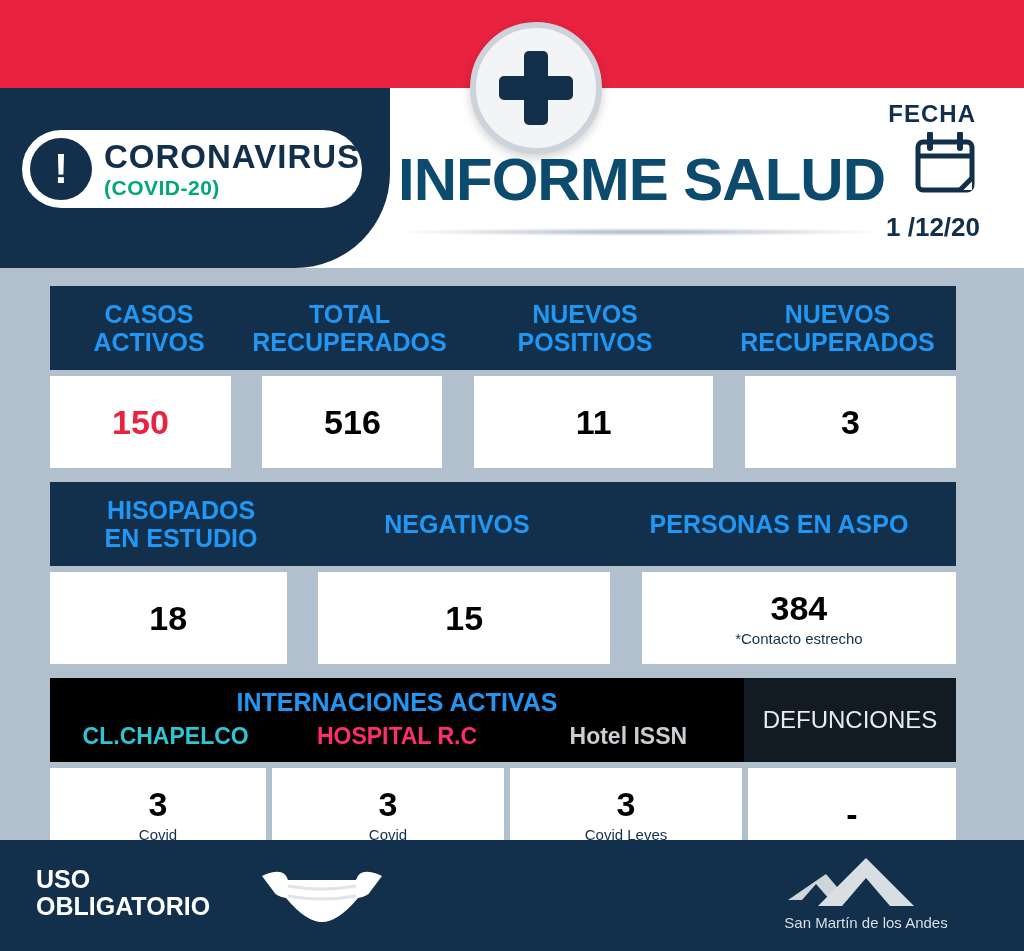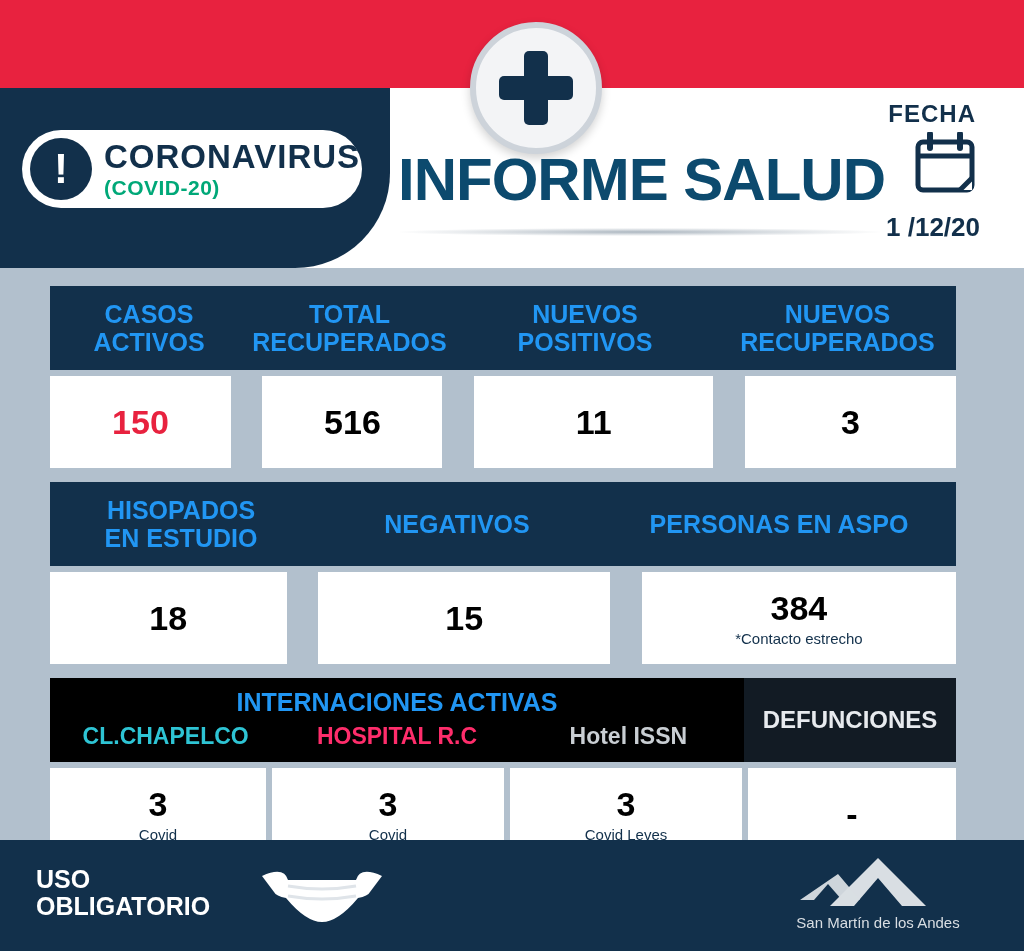--- a/index.html
+++ b/index.html
@@ -126,42 +126,42 @@
   .intern-subs { display: flex; padding: 0 0 12px; }
   .intern-sub {
     flex: 1; text-align: center; font-weight: bold; font-size: 23px;
   }
   .c-chapelco { color: #2ec4d4; }
   .c-hospital { color: #ff2d6b; }
   .c-hotel { color: #c9ced3; font-weight: bold; }
   .intern-right {
     width: 212px; background: #121b24; display: flex; align-items: center; justify-content: center;
   }
-  .intern-right span { color: #e7eaee; font-weight: bold; font-size: 24px; }
+  .intern-right span { color: #e7eaee; font-weight: normal; font-size: 24px; }
 
   .foot-vals { display: flex; width: 906px; margin-top: 6px; }
 
   
   .bottom {
     position: absolute; top: 840px; left: 0; width: 1024px; height: 111px;
     background: #12304b;
   }
   .uso {
     position: absolute; top: 866px; left: 36px;
     color: #ffffff; font-weight: bold; font-size: 25px; line-height: 1.08;
   }
   .mask {
     position: absolute; top: 862px; left: 258px; width: 128px; height: 66px;
   }
   .hashtag {
     position: absolute; top: 878px; left: 402px;
     color: #2196f3; font-weight: bold; font-size: 32px;
   }
   .logo {
-    position: absolute; top: 856px; right: 46px; width: 200px; text-align: center;
+    position: absolute; top: 856px; right: 58px; width: 200px; text-align: center;
   }
   .logo-name {
     color: #d9dee3; font-size: 15px; margin-top: 2px;
   }
 </style>
 </head>
 <body>
 
 <div class="poster">
 

